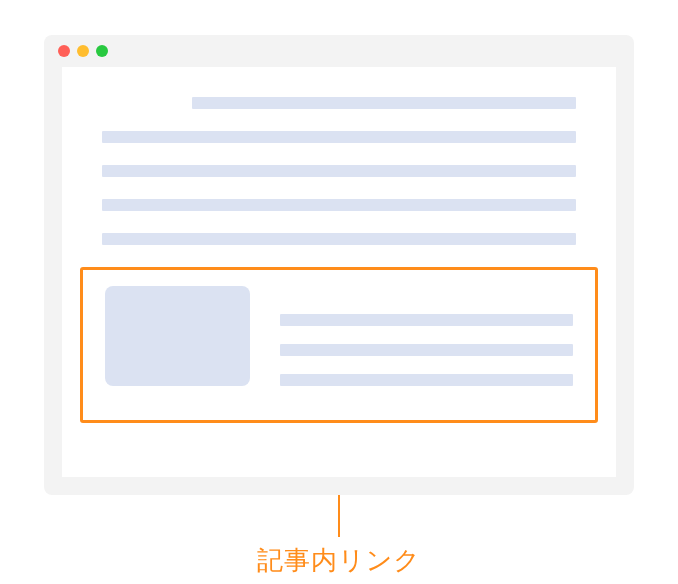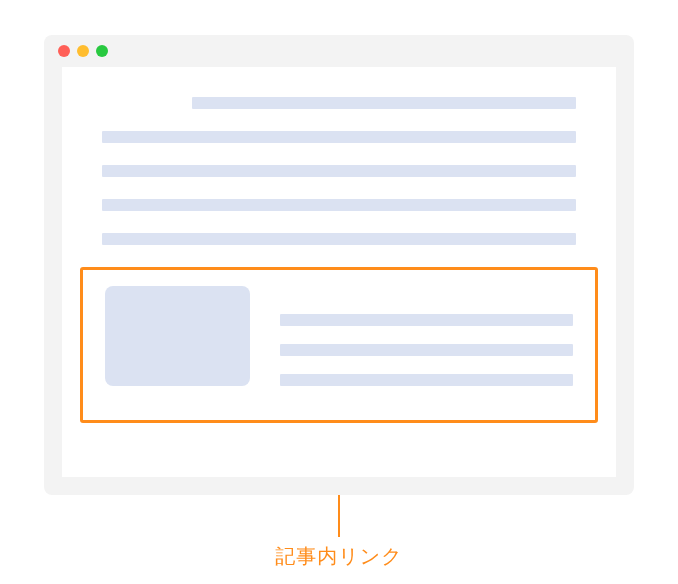--- a/index.html
+++ b/index.html
@@ -83,21 +83,21 @@
       margin-bottom: 18px;
       border-radius: 1px;
     }
     .connector {
       width: 2px;
       height: 42px;
       background: #ff8c1a;
     }
     .label {
       color: #ff8c1a;
-      font-size: 20px;
+      font-size: 26px;
       font-weight: 500;
       margin-top: 6px;
       letter-spacing: 1px;
     }
   </style>
 </head>
 <body>
 
 <div class="browser-window">
   <div class="titlebar">

